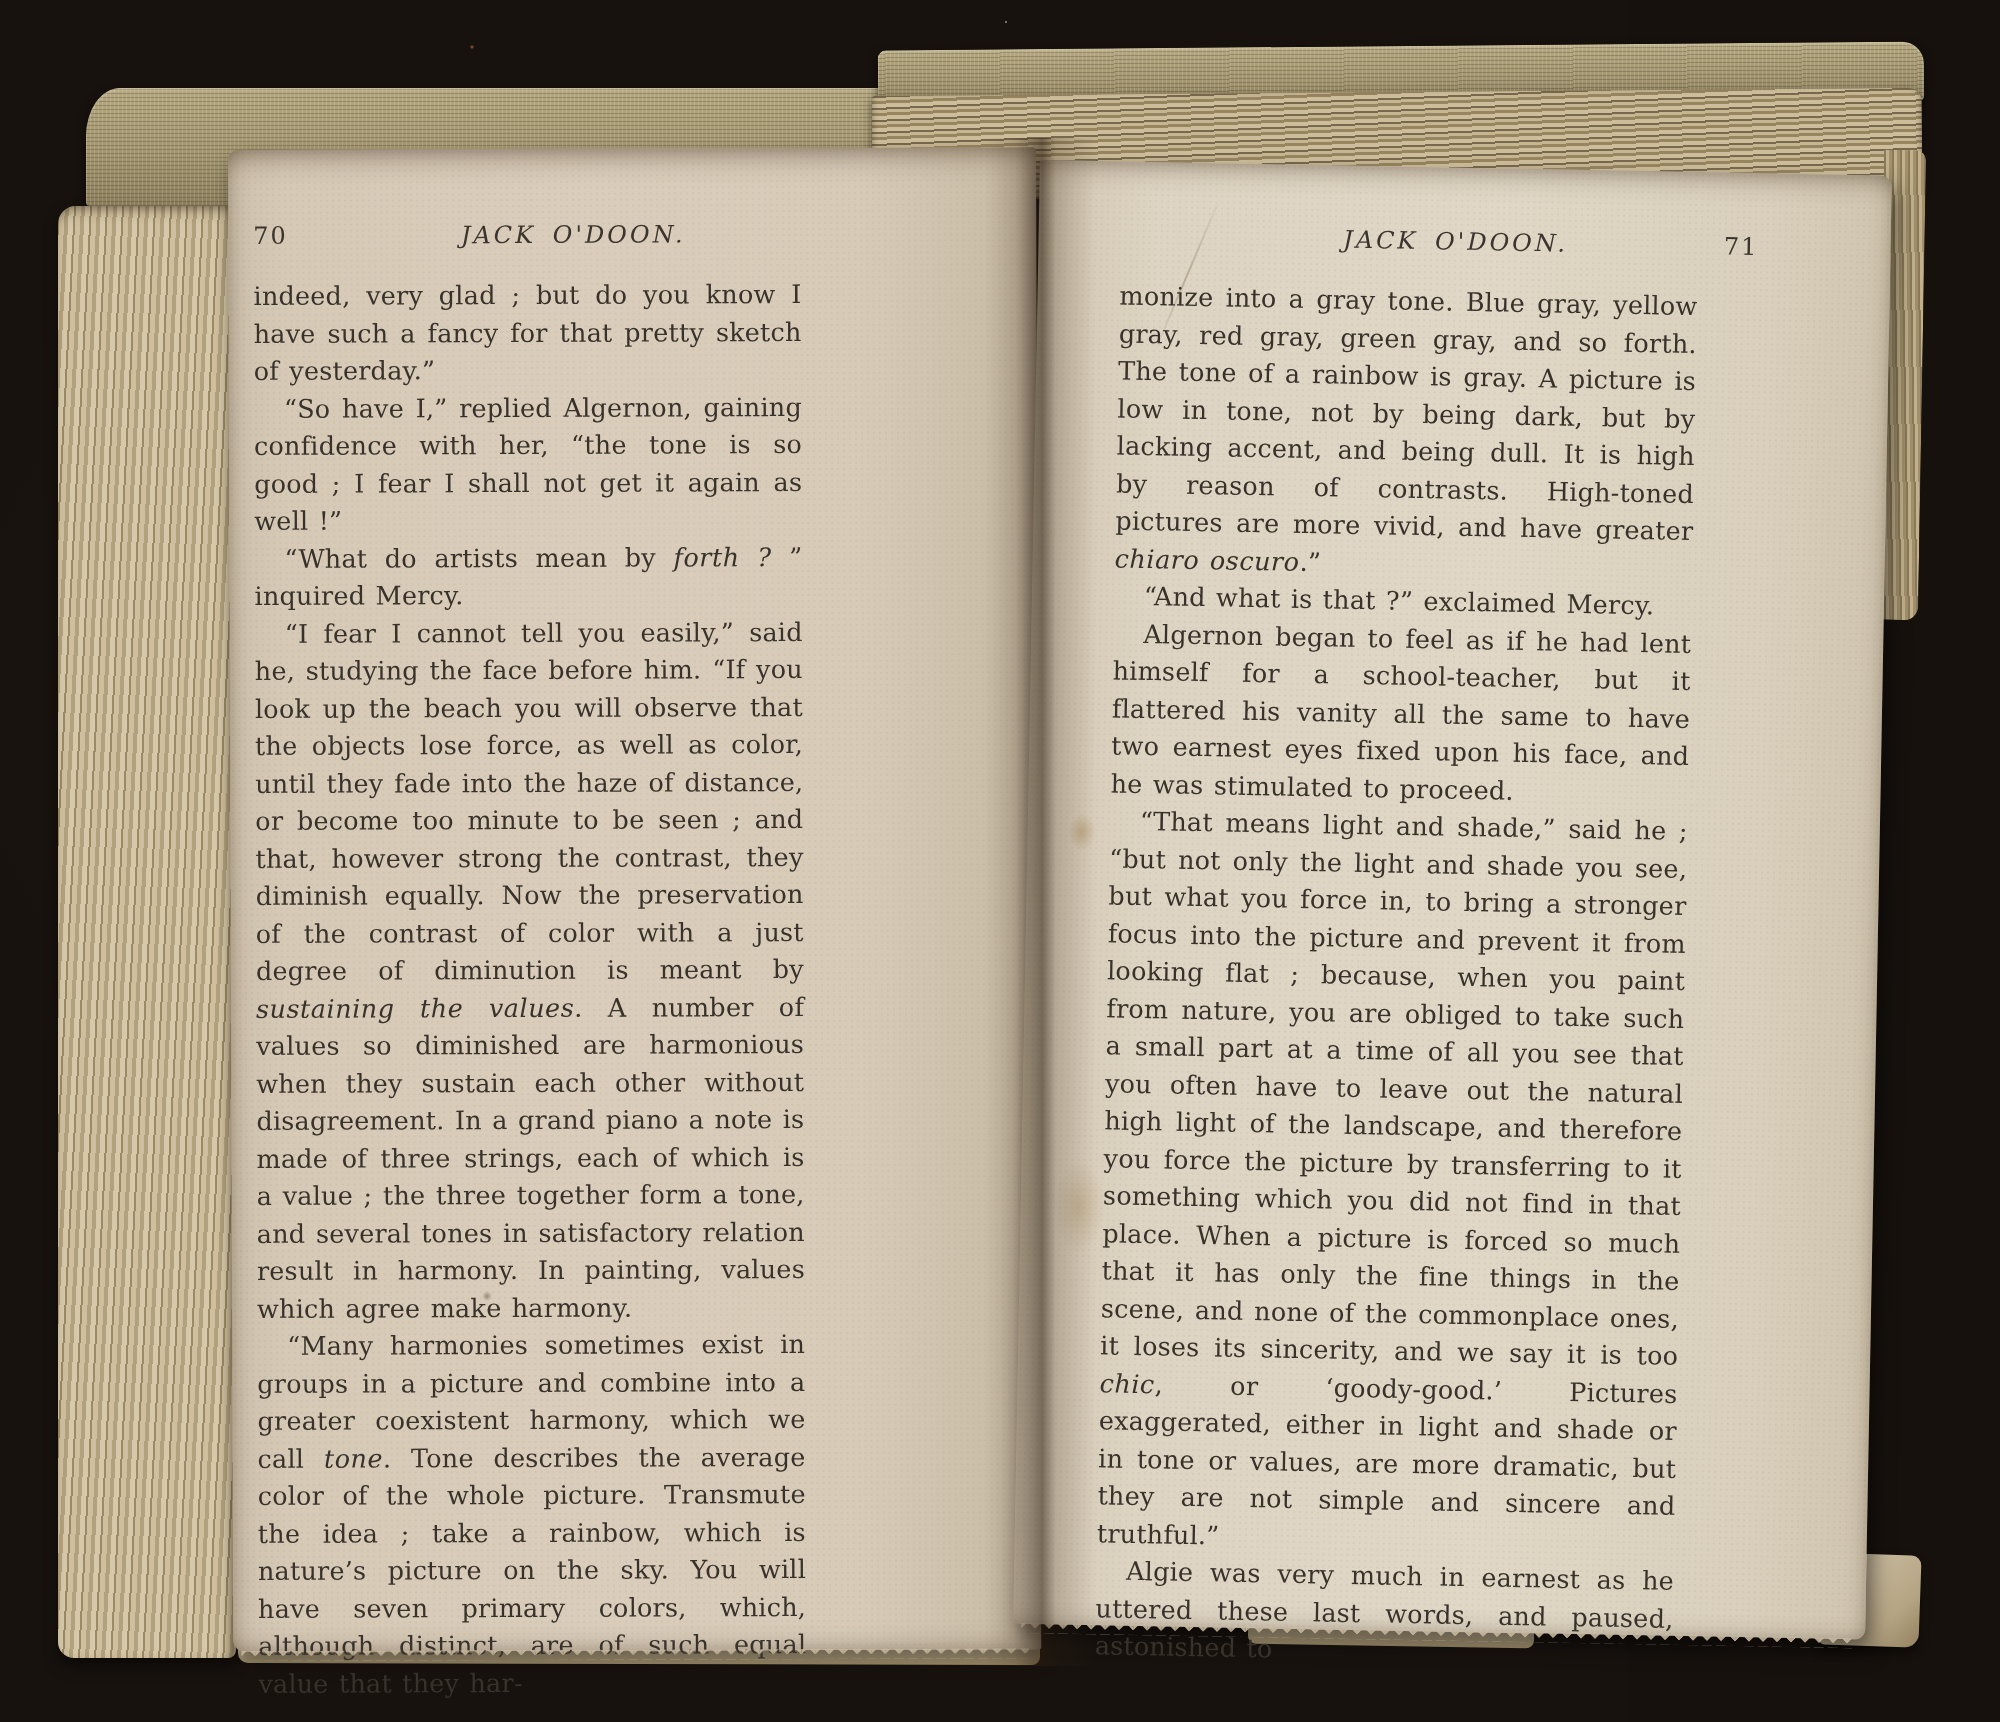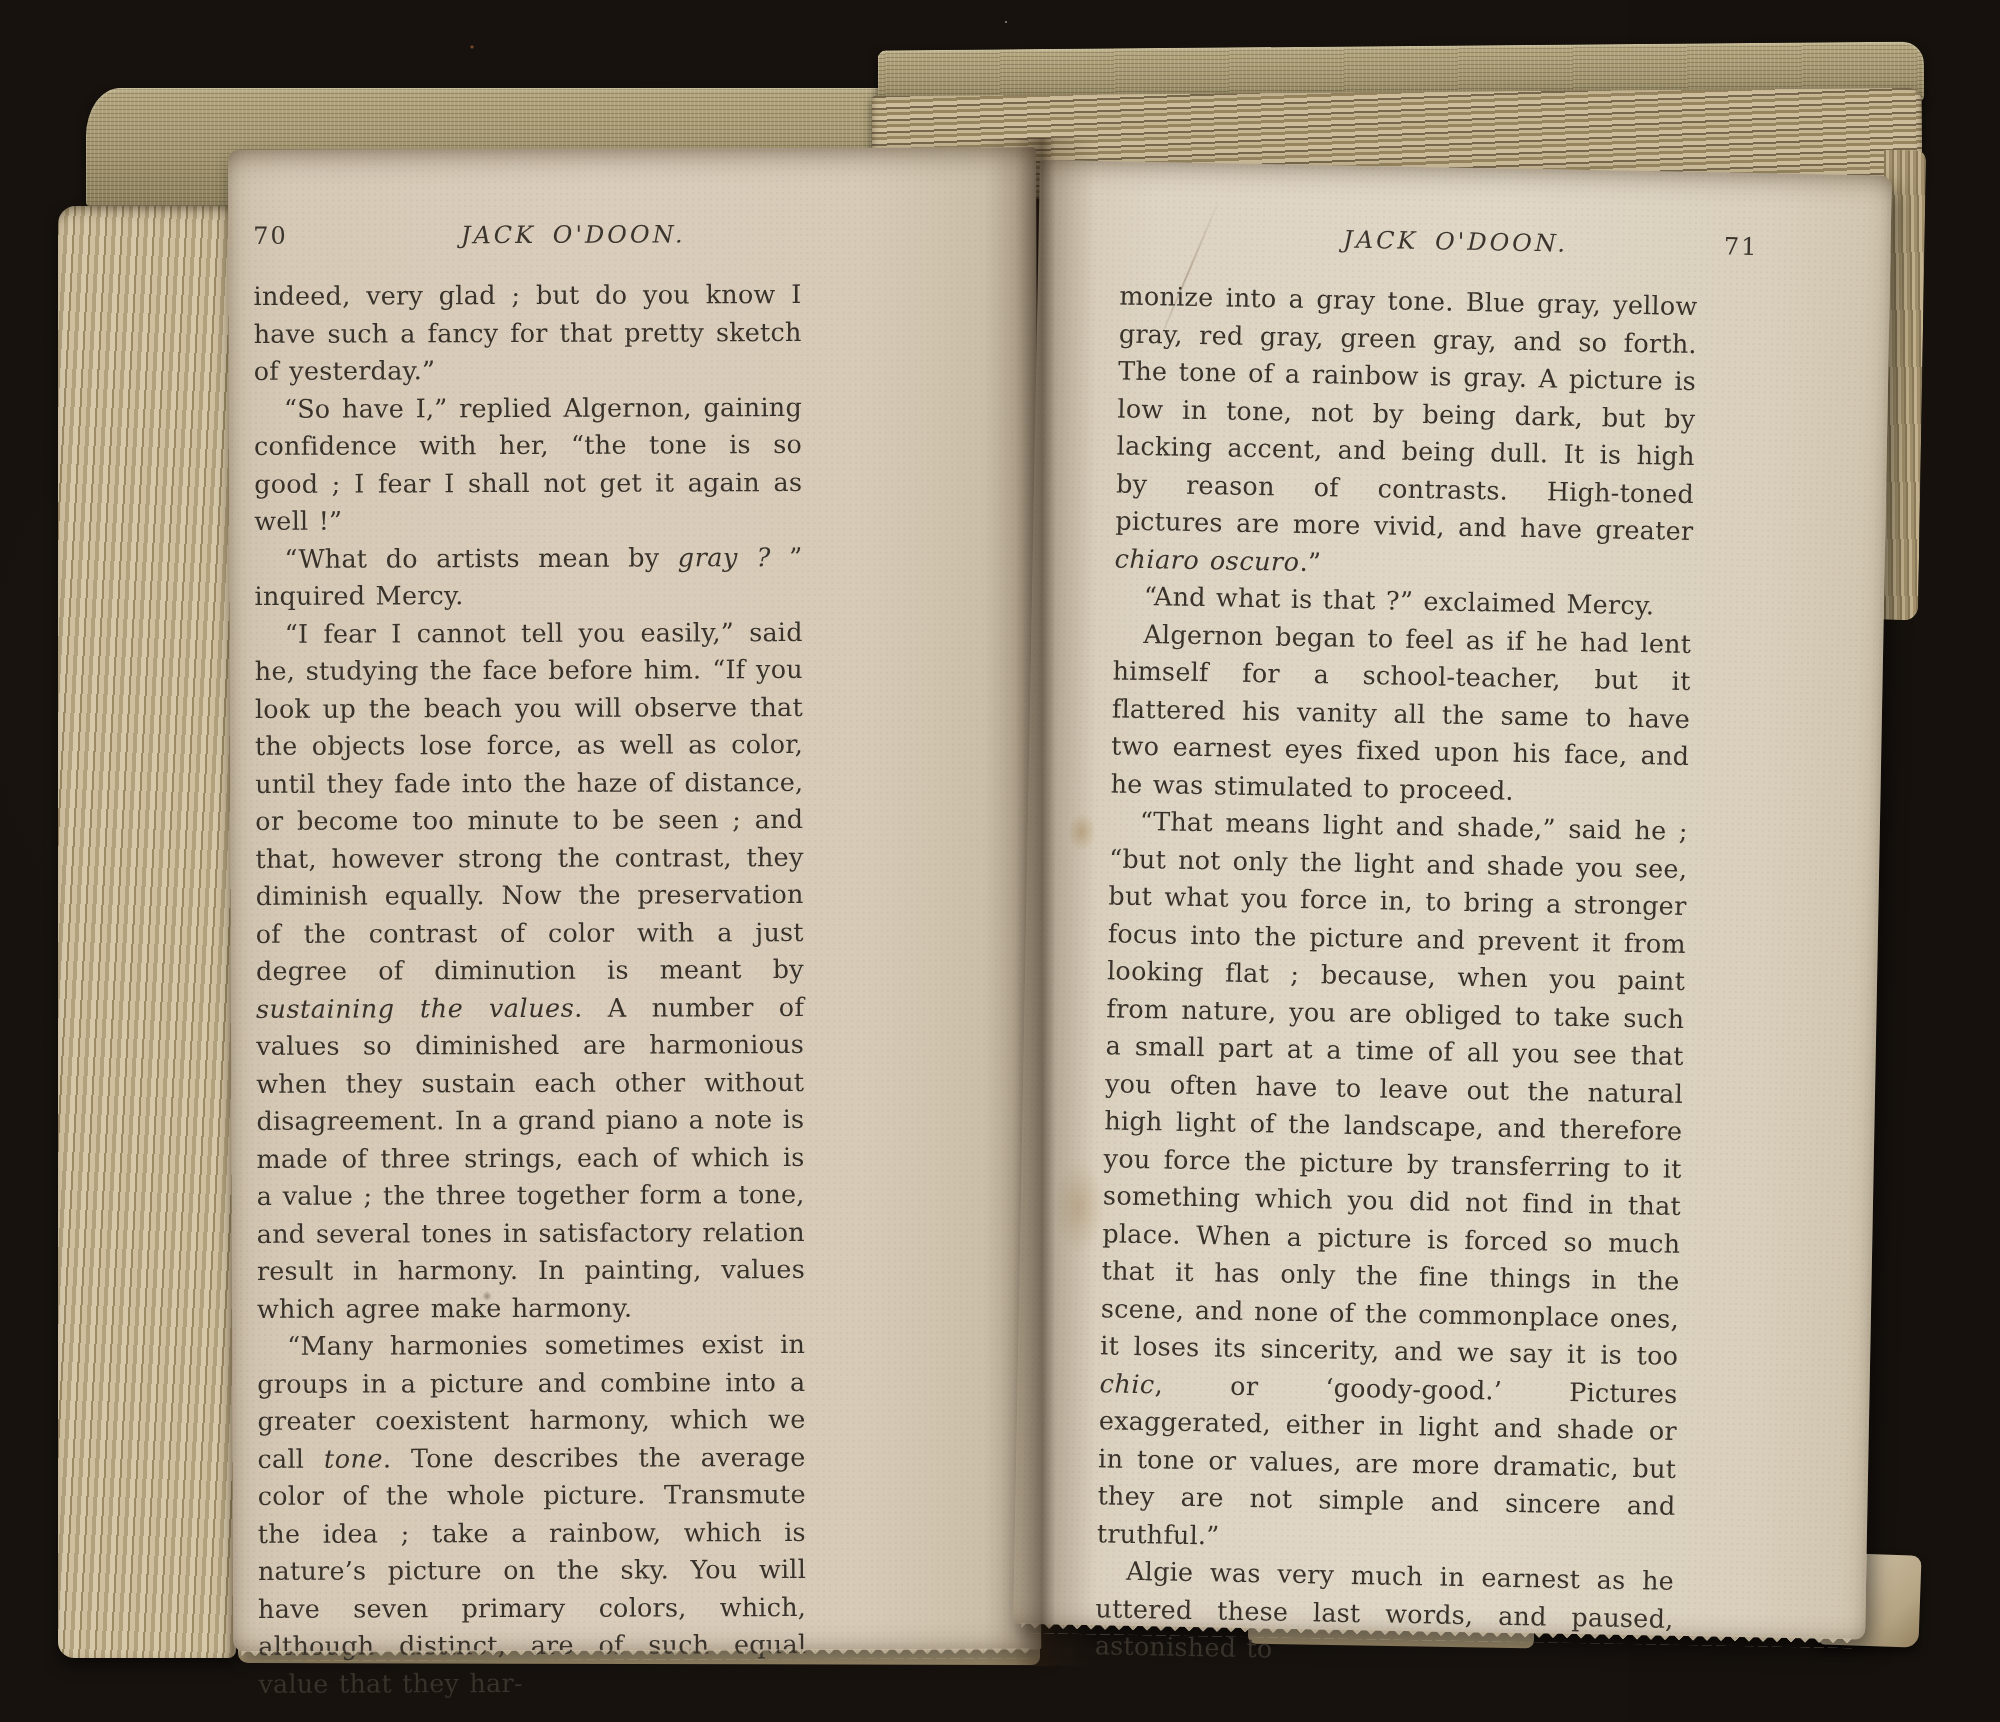--- a/index.html
+++ b/index.html
@@ -153,21 +153,21 @@
     <div class="grain"></div>
     <div class="stain stain-c"></div>
     <div class="text-col">
       <div class="page-head">
         <span class="pgnum">70</span>
         <span class="runhead">JACK O'DOON.</span>
       </div>
       <div class="body-text">
           <p class="para"><span>indeed, very glad ; but do you know I have such a fancy for that pretty sketch of yesterday.”</span></p>
           <p class="para ind"><span>“So have I,” replied Algernon, gaining confidence with her, “the tone is so good ; I fear I shall not get it again as well !”</span></p>
-          <p class="para ind"><span>“What do artists mean by </span><span class="it">gray ?</span><span> ” inquired Mercy.</span></p>
+          <p class="para ind"><span>“What do artists mean by </span><span class="it">forth ?</span><span> ” inquired Mercy.</span></p>
           <p class="para ind"><span>“I fear I cannot tell you easily,” said he, studying the face before him.  “If you look up the beach you will observe that the objects lose force, as well as color, until they fade into the haze of distance, or become too minute to be seen ; and that, however strong the contrast, they diminish equally.  Now the preservation of the contrast of color with a just degree of diminution is meant by </span><span class="it">sustaining the values</span><span>.  A number of values so diminished are harmonious when they sustain each other without disagreement.  In a grand piano a note is made of three strings, each of which is a value ; the three together form a tone, and several tones in satisfactory relation result in harmony.  In painting, values which agree make harmony.</span></p>
           <p class="para ind"><span>“Many harmonies sometimes exist in groups in a picture and combine into a greater coexistent harmony, which we call </span><span class="it">tone</span><span>.  Tone describes the average color of the whole picture.  Transmute the idea ; take a rainbow, which is nature’s picture on the sky.  You will have seven primary colors, which, although distinct, are of such equal value that they har-</span></p>
         </div>
     </div>
   </div>
 
   <div class="page right-page">
     <div class="grain"></div>
     <div class="crease"></div>
     <div class="stain stain-a"></div>

